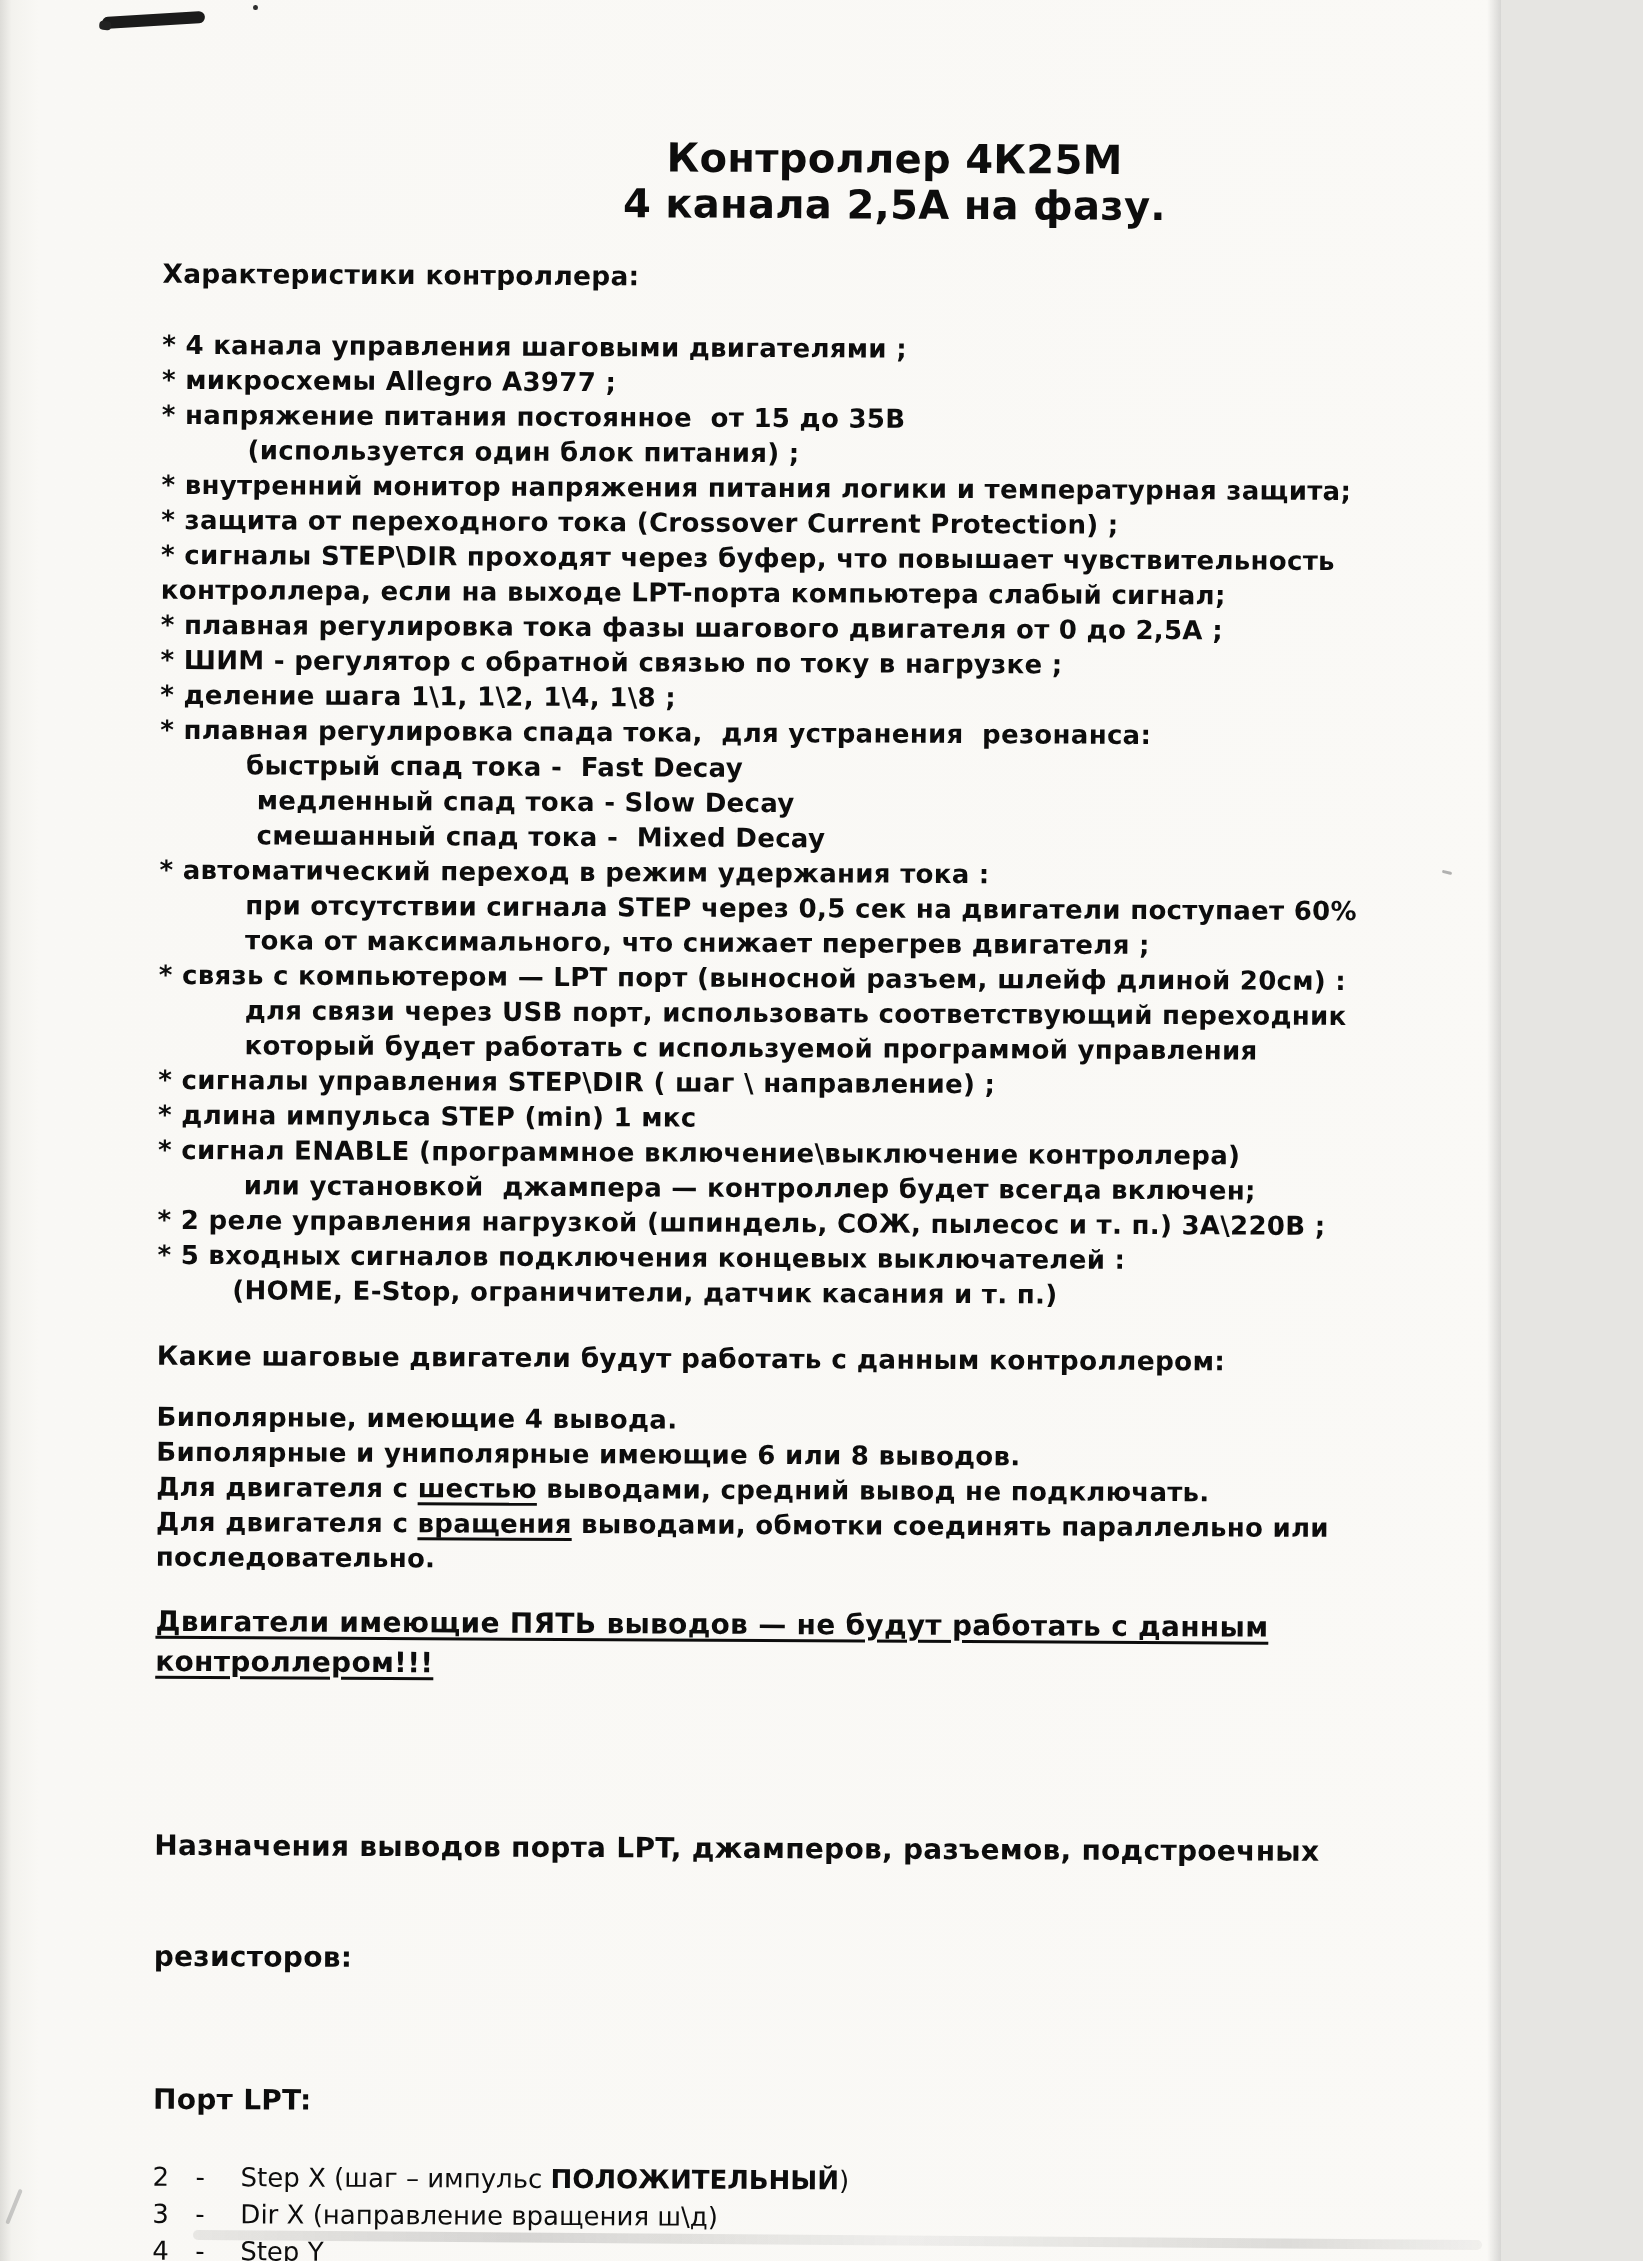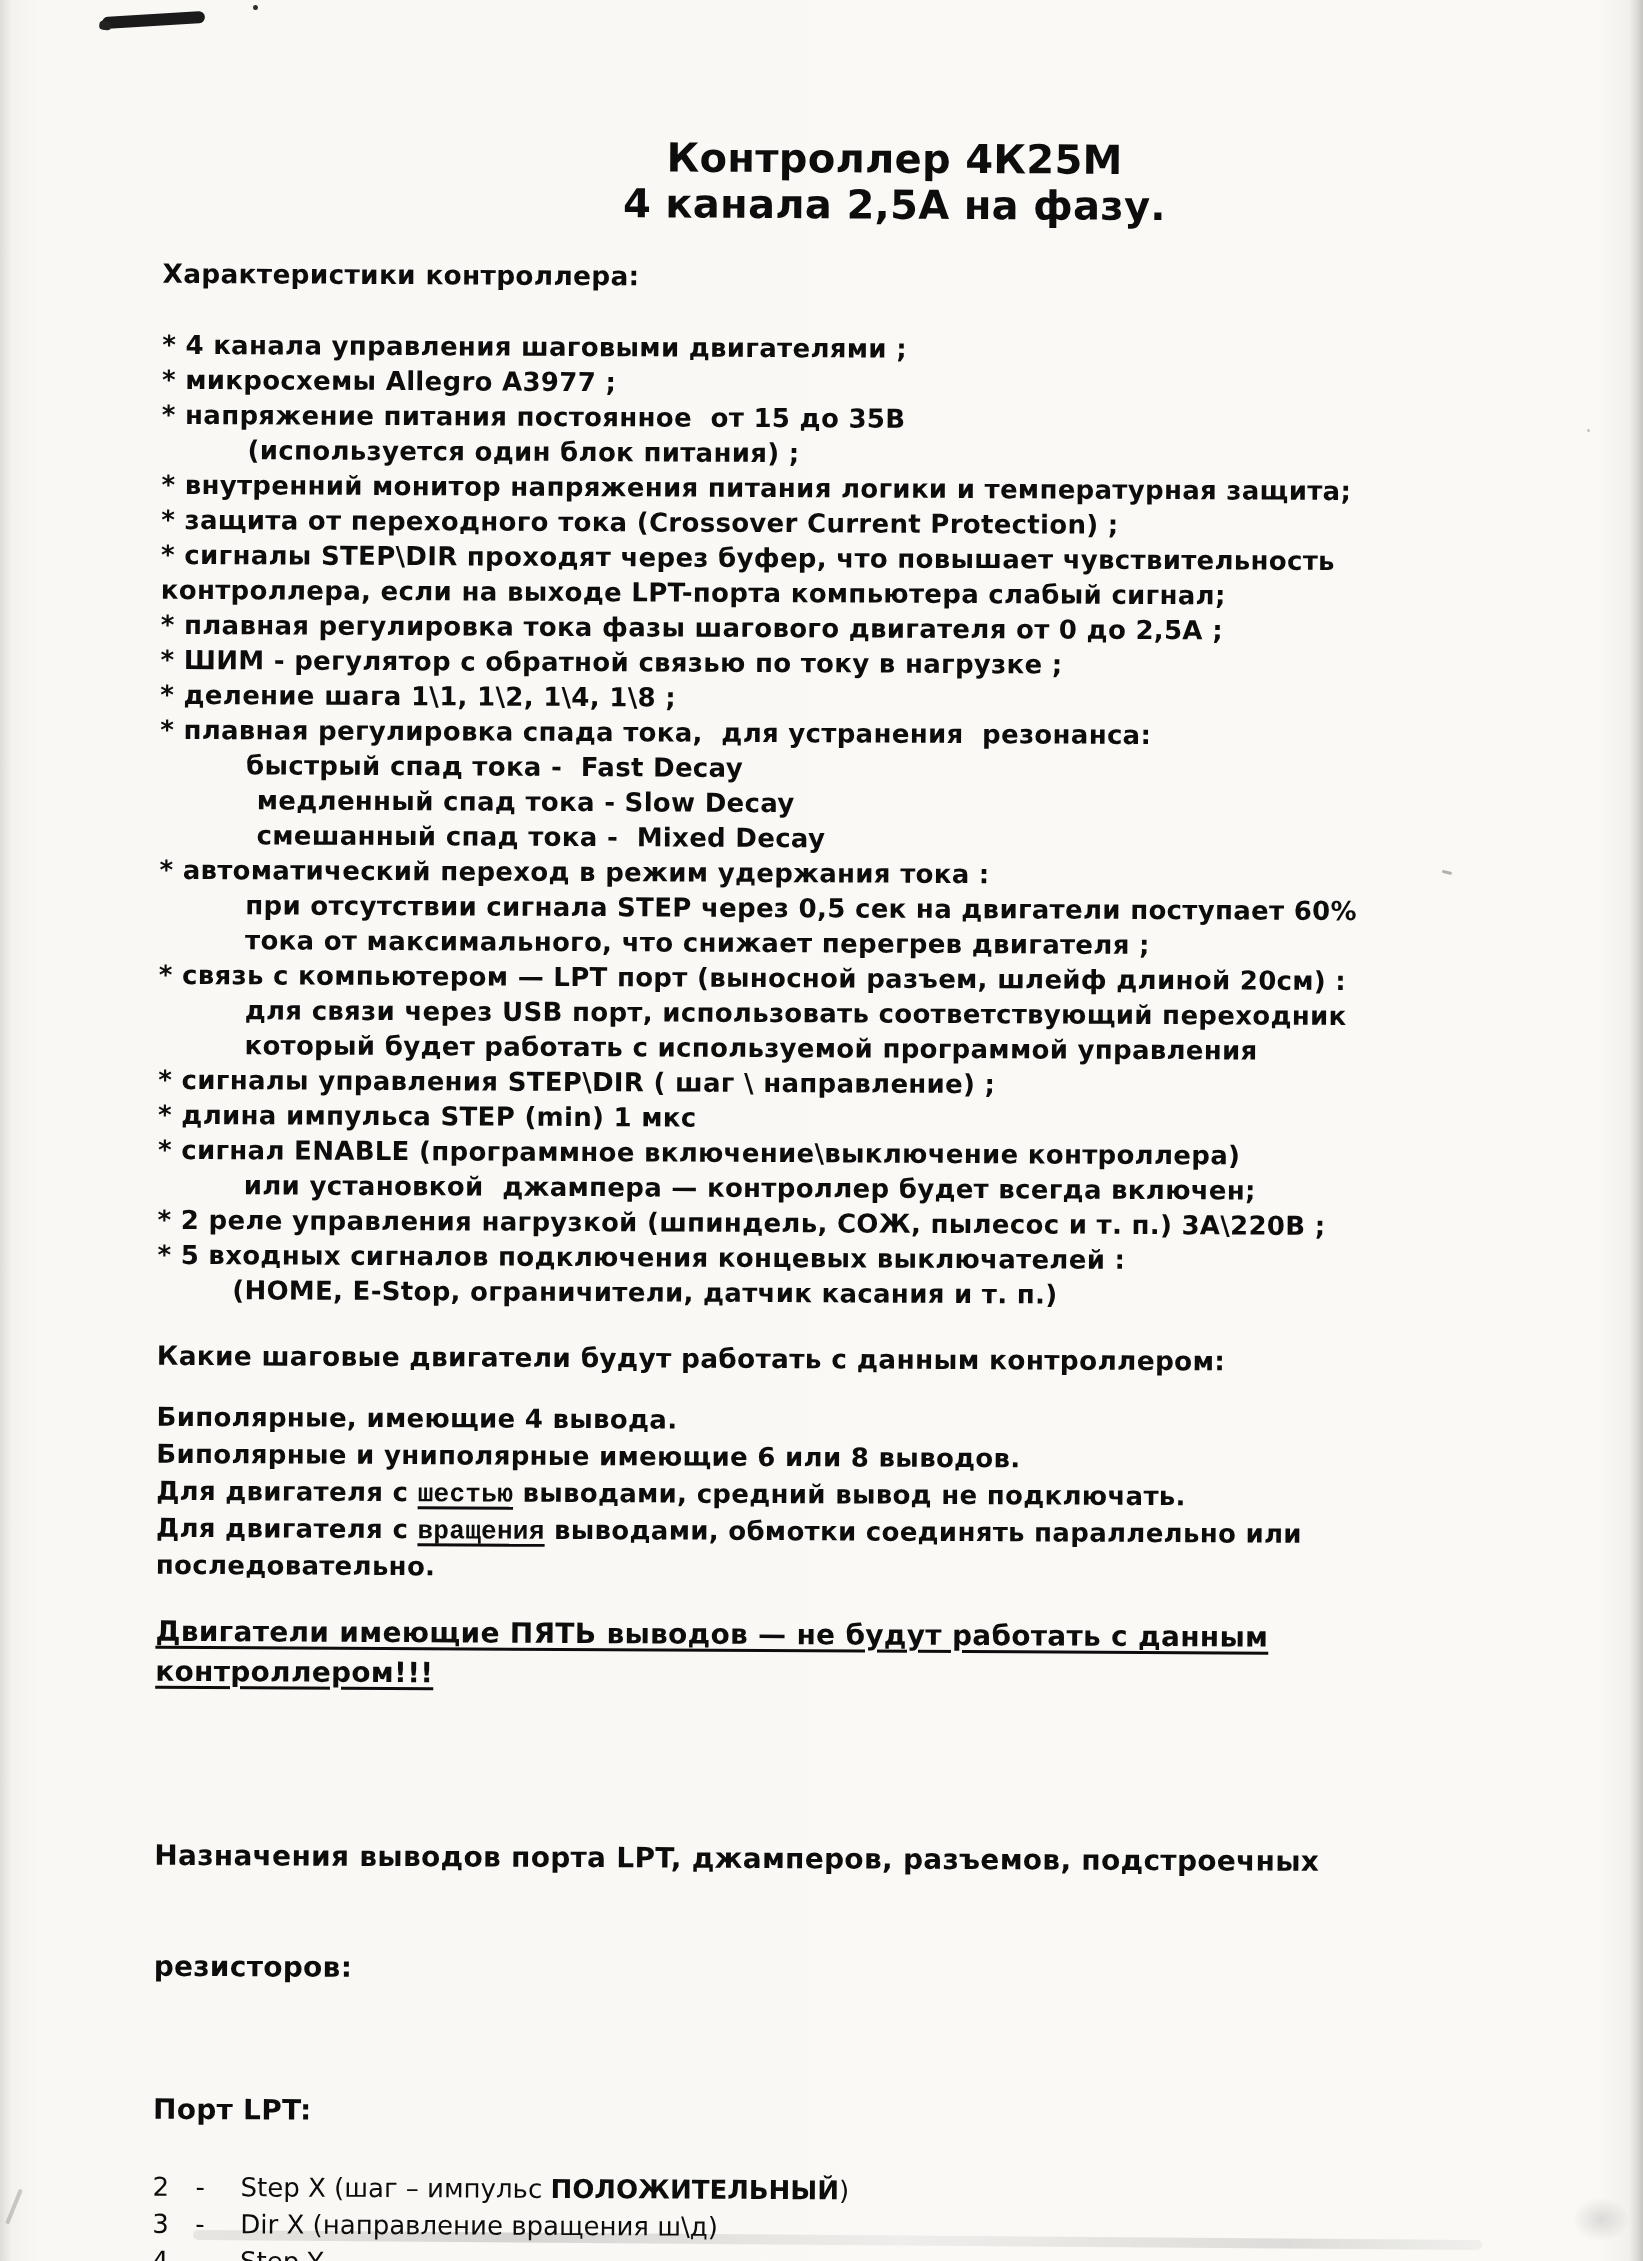--- a/index.html
+++ b/index.html
@@ -1,18 +1,18 @@
 <!DOCTYPE html>
 <html style="font-size:10.3px"><head>
 <meta charset="utf-8">
 <style>
   html,body{margin:0;padding:0;background:#e6e5e2;}
   .page{
     position:relative;
-    width:1643px;height:2261px;
+    width:1501px;height:2261px;
     background:linear-gradient(90deg,#dddcd8 0px,#f3f2ee 11.6px,#f9f8f5 39px,#faf9f6 1598px,#efeeea 1637px,#e4e3df 1643px);
     overflow:hidden;
     font-family:"DejaVu Sans",sans-serif;
     color:#0d0d0d;
   }
   .content{
     position:absolute;left:0;top:0;width:1643px;
     padding:132px 90px 0 164px;
     box-sizing:border-box;
     transform:rotate(0.3deg);
@@ -27,21 +27,21 @@
   .h2{font-size:26.4px;line-height:35px;font-weight:700;letter-spacing:0.3px;white-space:pre-wrap;}
   .h2big{font-size:28px;line-height:37px;font-weight:700;letter-spacing:0.3px;white-space:pre-wrap;}
   .mt-char{margin-top:32px;margin-bottom:37px;}
   .ln{font-size:26px;line-height:35px;min-height:35px;font-weight:700;letter-spacing:0.3px;white-space:pre-wrap;}
   .i1{margin-left:86px;}
   .i2{margin-left:97px;}
   .i3{margin-left:75px;}
   .mt-motors{margin-top:30px;margin-bottom:27px;}
   .warning{margin-top:27px;}
   .warning .ln{font-size:28px;line-height:40px;text-decoration:underline;text-decoration-thickness:2.6px;text-underline-offset:5.2px;}
-  .ul{text-decoration:underline;text-decoration-thickness:2.6px;text-underline-offset:4.5px;font-family:Liberation Mono, monospace;}
+  .ul{text-decoration:underline;text-decoration-thickness:2.6px;text-underline-offset:4.5px;}
   .mt-pinout{margin-top:71px;}
   .mt-lpt{margin-top:32px;}
   .pins{margin-top:41px;}
   .pin-row{font-size:26px;line-height:37px;font-weight:400;white-space:pre-wrap;letter-spacing:0px;}
   .pnum{display:inline-block;width:43px;}
   .pdash{display:inline-block;width:45px;}
   .pbold{font-weight:700;}
   
   .pen-mark{position:absolute;left:102px;top:14px;width:103px;height:12.2px;background:#1b1b1b;border-radius:6.4px;transform:rotate(-3.5deg);}
   .pen-mark:after{content:"";position:absolute;left:-2.6px;top:3.9px;width:11.6px;height:9px;background:#222;border-radius:3.9px;transform:rotate(8deg);}

